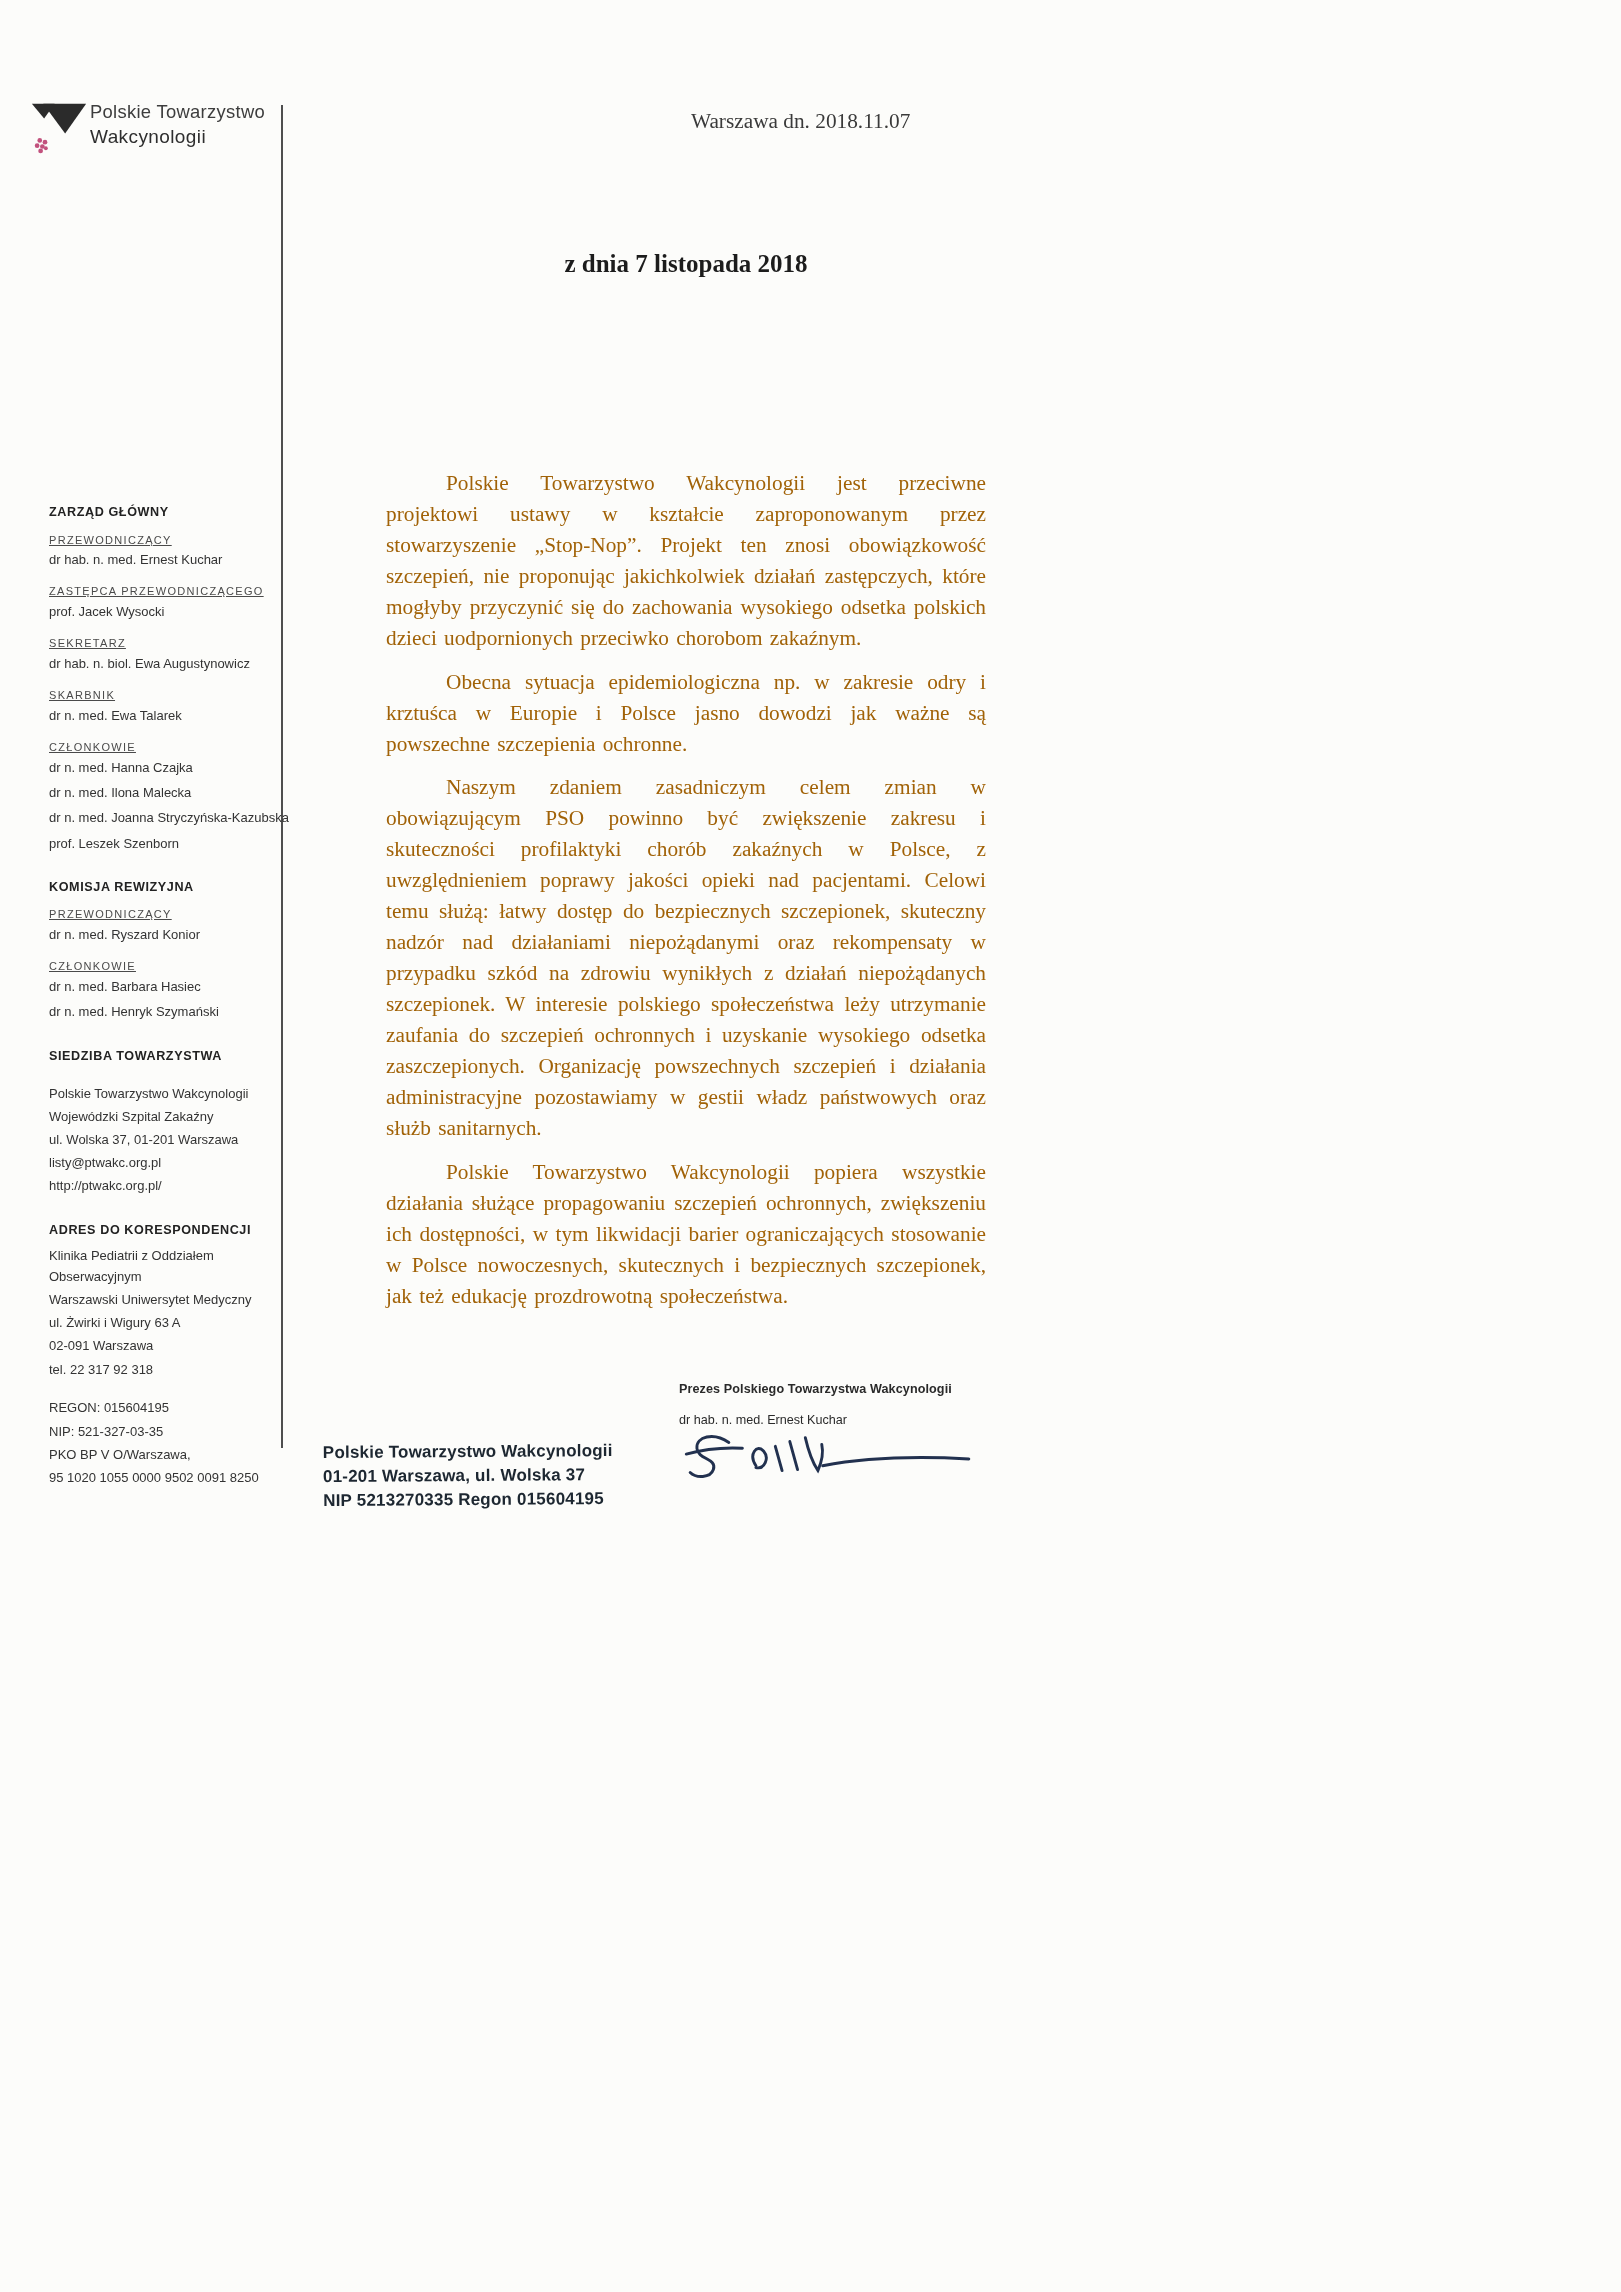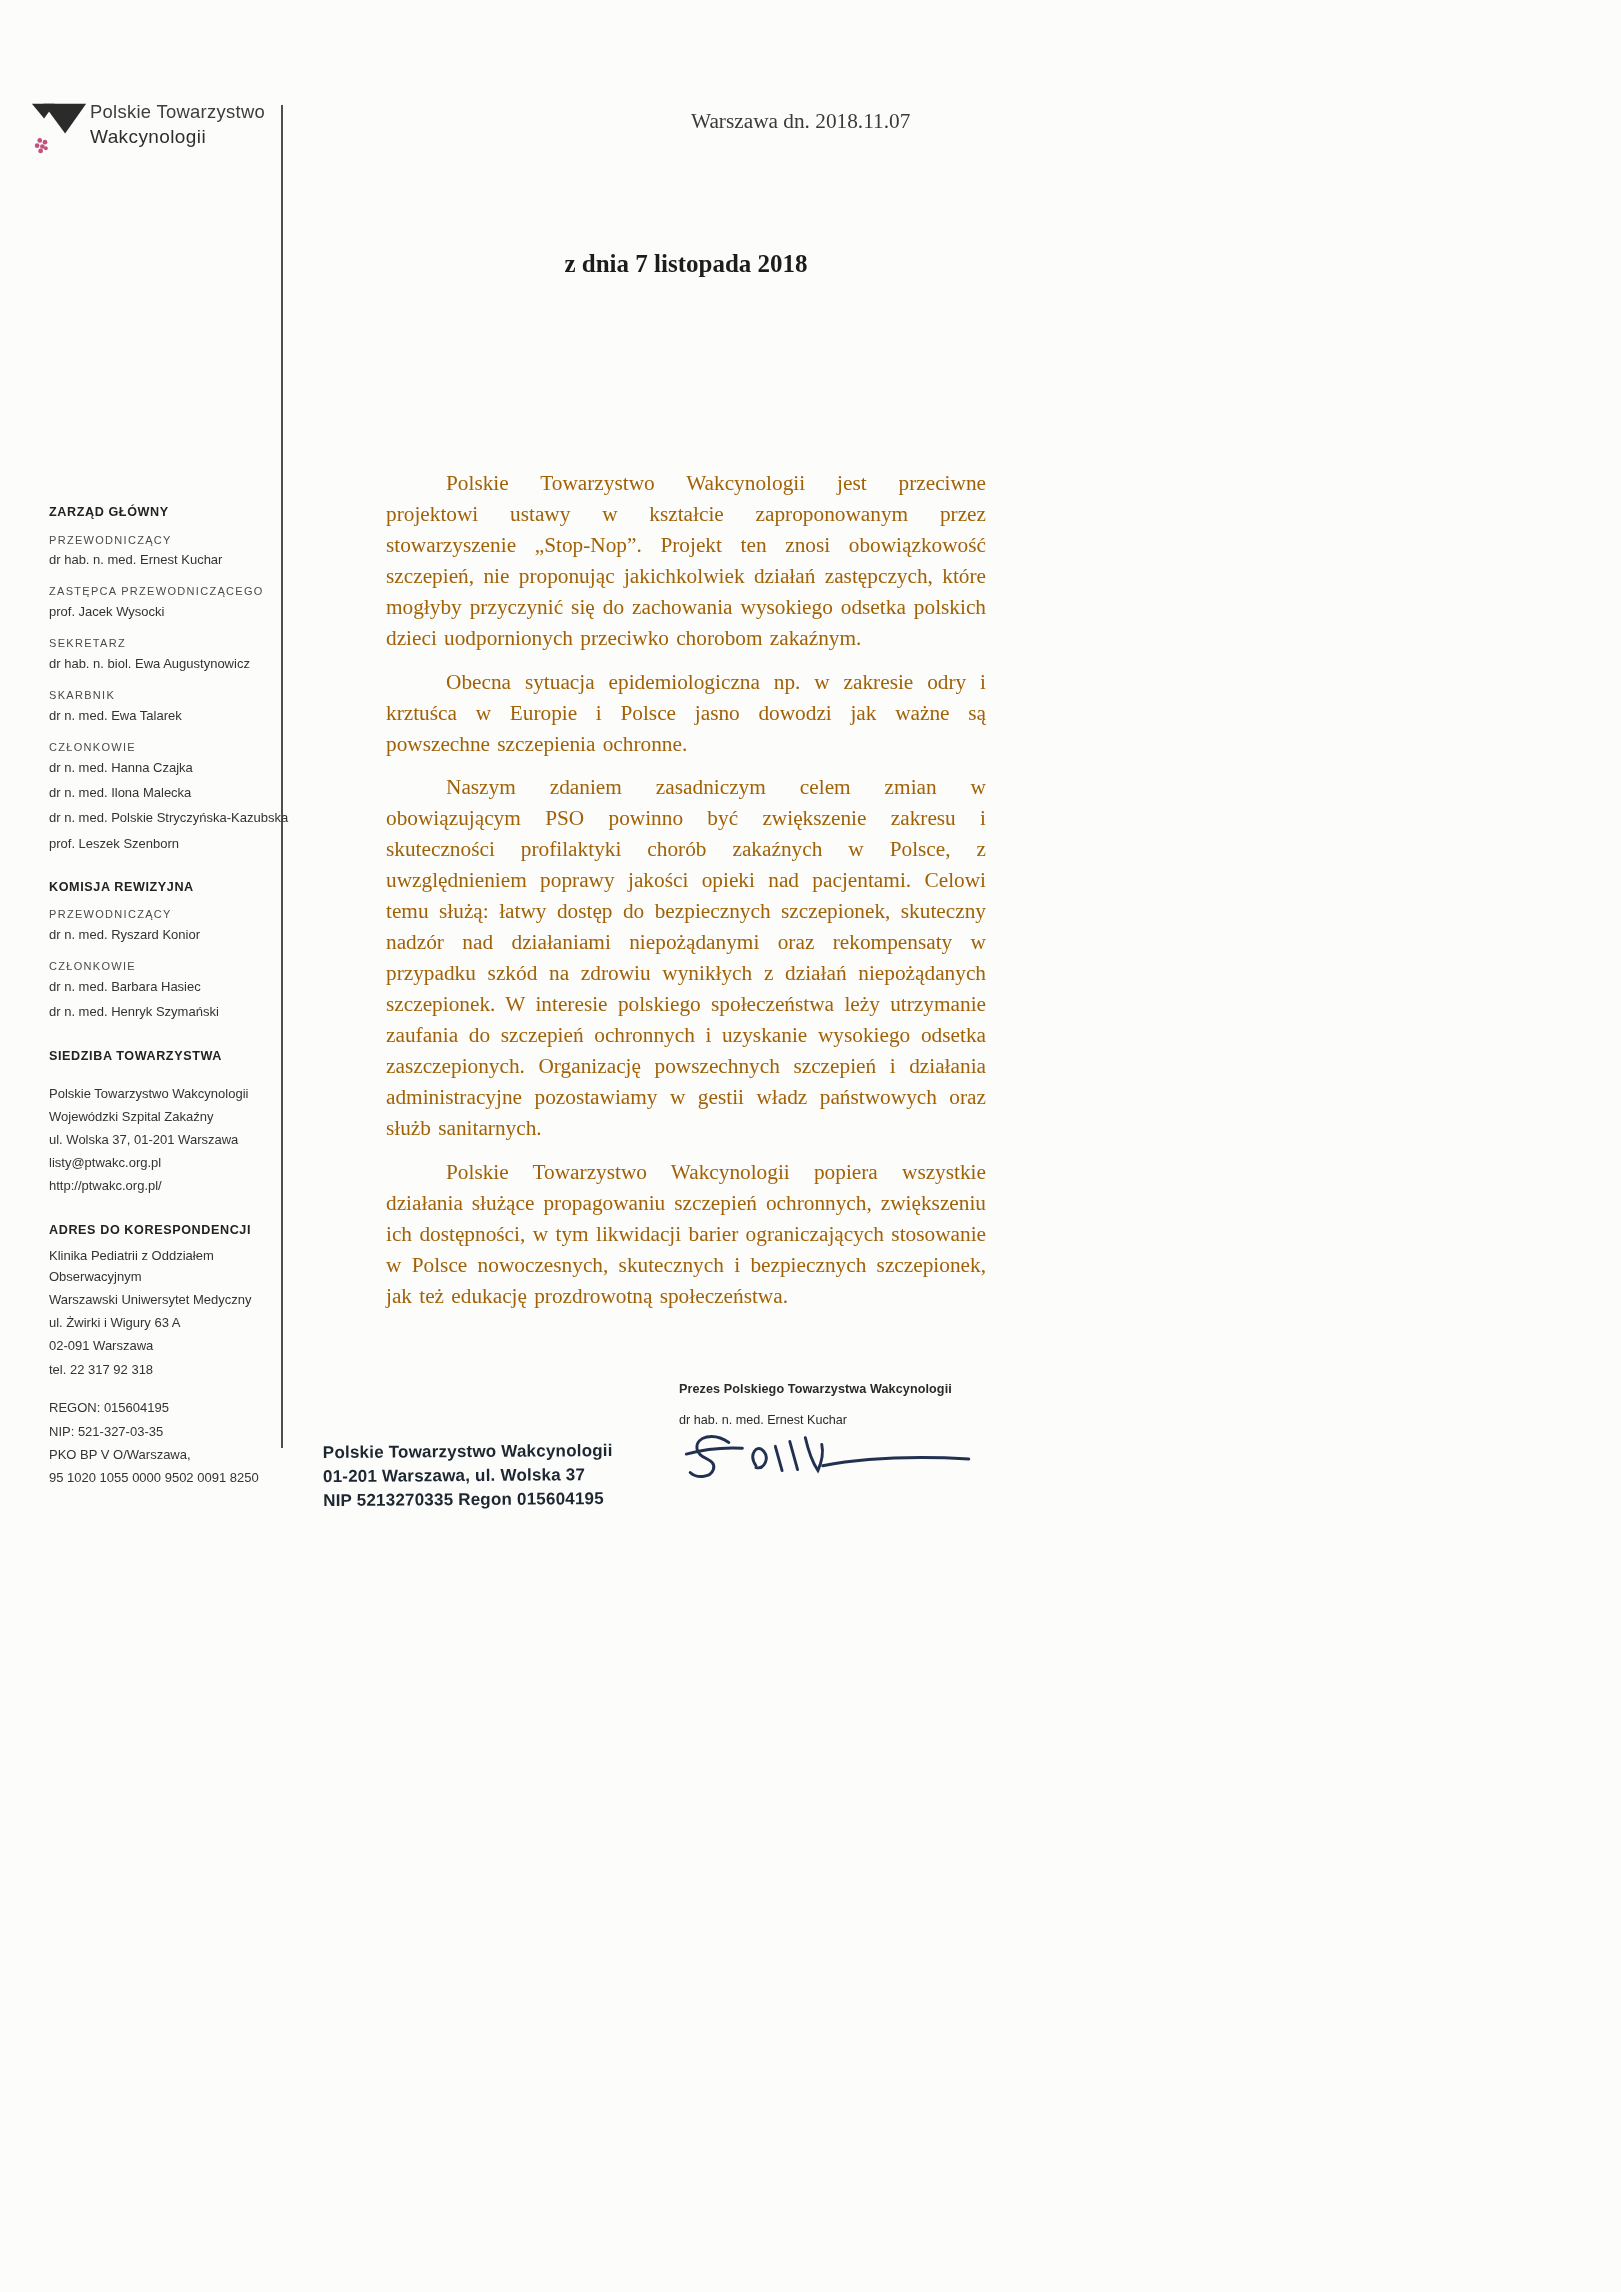--- a/index.html
+++ b/index.html
@@ -23,21 +23,21 @@
   
   .title { position:absolute; left:386px; top:241px; width:600px; text-align:center;
            font-family:"Liberation Serif", serif; font-weight:bold; font-size:25px;
            color:#1c1c1c; line-height:46px; }
 
   
   .sidebar { position:absolute; left:49px; top:505px; width:241px; }
   .sb-sec { margin-top:26px; }
   .sb-sec:first-child { margin-top:0; }
   .sb-h   { font-size:12.6px; font-weight:bold; color:#222; letter-spacing:0.6px; }
-  .sb-sub { font-size:11px; color:#4a4a4a; letter-spacing:1.3px; margin-top:14.6px; }
+  .sb-sub { font-size:11px; color:#4a4a4a; letter-spacing:1.3px; margin-top:14.6px;text-decoration:underline; }
   .sb-name{ font-size:13px; color:#333; margin-top:3.9px; line-height:21.3px; }
   .sb-name.tight { margin-top:4px; }
   .sb-line{ font-size:13px; color:#333; line-height:21.3px; margin-top:1.9px; }
   .sb-sec.registry { margin-top:17.5px; }
 
   
   .body-text { position:absolute; left:386px; top:468px; width:600px;
                font-family:"Liberation Serif", serif; font-size:21.3px; line-height:31px;
                color:#a16207; text-align:justify; word-spacing:1.9px; }
   .body-text p { text-indent:60px; margin-bottom:12.6px; }
@@ -92,21 +92,21 @@
       <div class="sb-name">dr hab. n. med. Ernest Kuchar</div>
       <div class="sb-sub">ZASTĘPCA PRZEWODNICZĄCEGO</div>
       <div class="sb-name">prof. Jacek Wysocki</div>
       <div class="sb-sub">SEKRETARZ</div>
       <div class="sb-name">dr hab. n. biol. Ewa Augustynowicz</div>
       <div class="sb-sub">SKARBNIK</div>
       <div class="sb-name">dr n. med. Ewa Talarek</div>
       <div class="sb-sub">CZŁONKOWIE</div>
       <div class="sb-name">dr n. med. Hanna Czajka</div>
       <div class="sb-name tight">dr n. med. Ilona Malecka</div>
-      <div class="sb-name tight">dr n. med. Polskie Stryczyńska-Kazubska</div>
+      <div class="sb-name tight">dr n. med. Joanna Stryczyńska-Kazubska</div>
       <div class="sb-name tight">prof. Leszek Szenborn</div>
     </div>
 
     <div class="sb-sec">
       <div class="sb-h">KOMISJA REWIZYJNA</div>
       <div class="sb-sub">PRZEWODNICZĄCY</div>
       <div class="sb-name">dr n. med. Ryszard Konior</div>
       <div class="sb-sub">CZŁONKOWIE</div>
       <div class="sb-name">dr n. med. Barbara Hasiec</div>
       <div class="sb-name tight">dr n. med. Henryk Szymański</div>

